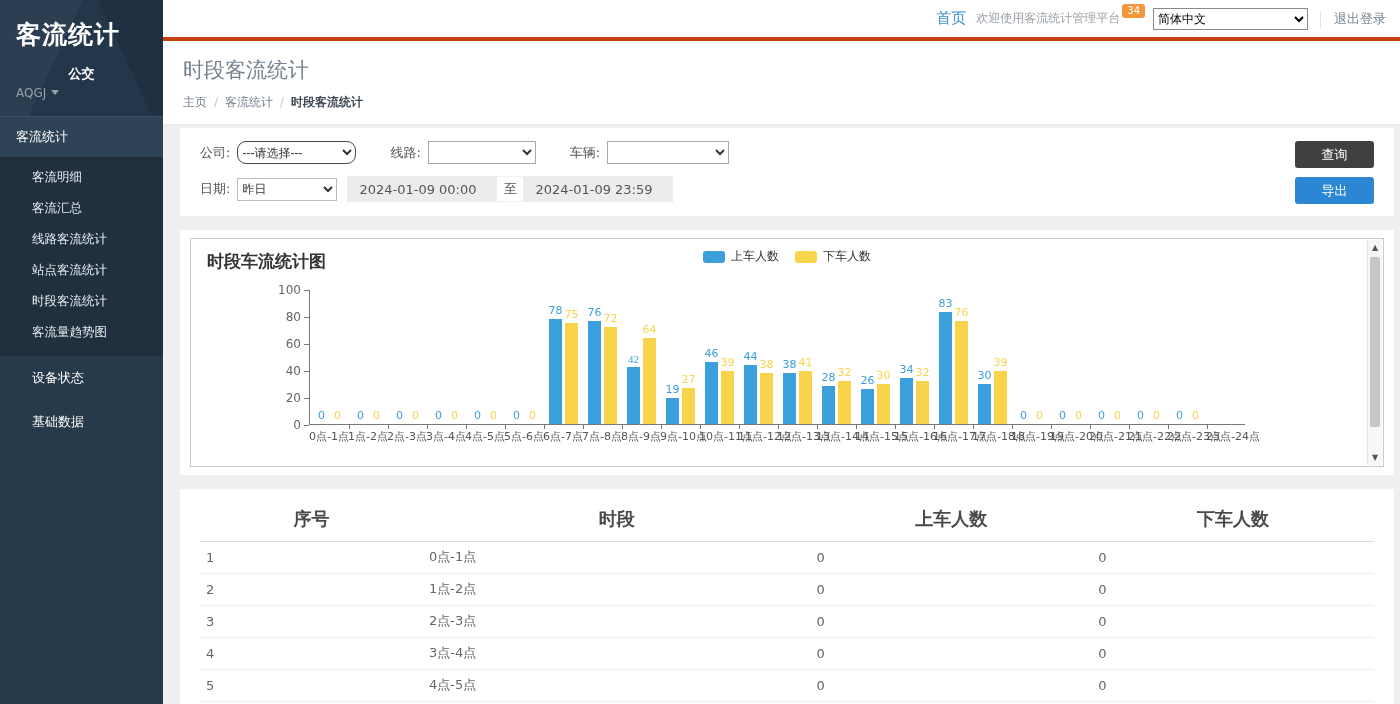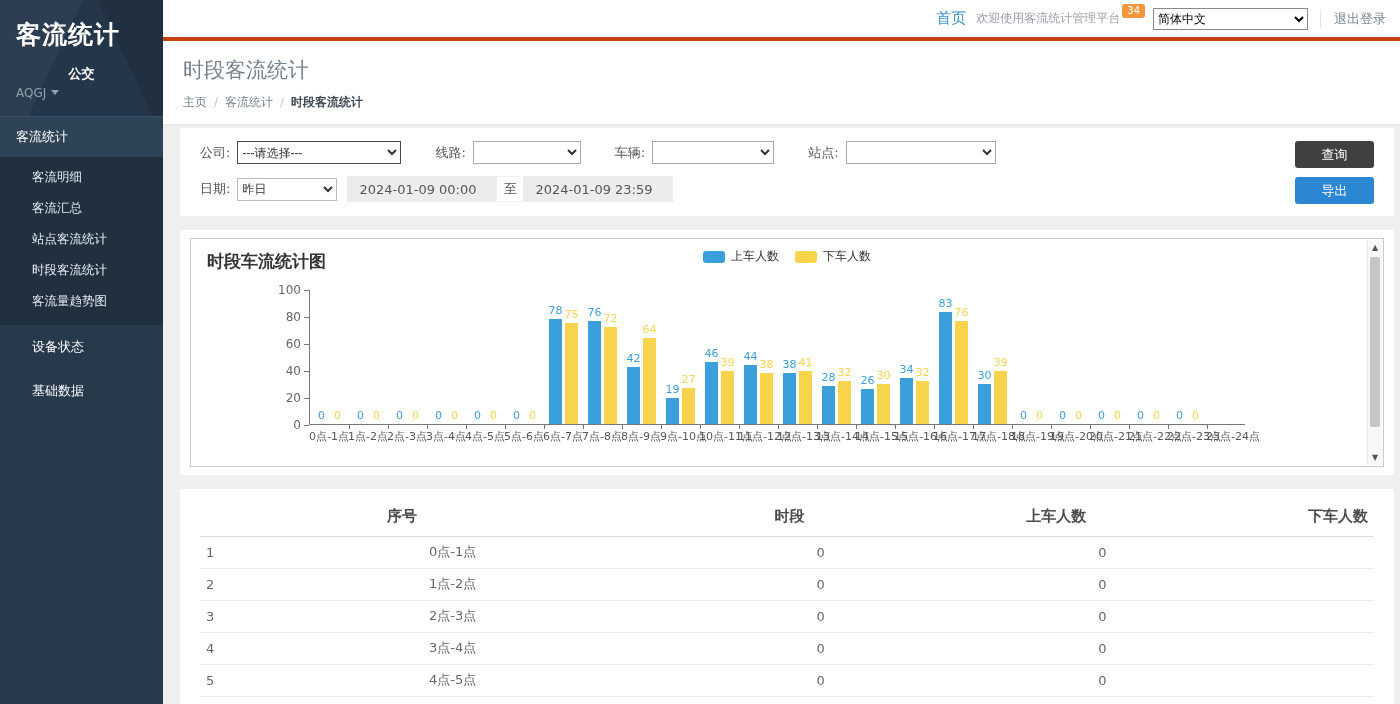--- a/index.html
+++ b/index.html
@@ -49,21 +49,21 @@
   
   .content { flex:1; padding:3px 6px 0 17px; overflow:hidden; }
   .card { background:#fff; margin-bottom:14px; }
   
   .filter-card { display:flex; justify-content:space-between; padding:13px 20px 12px; }
   .frow { display:flex; align-items:center; }
   .frow + .frow { margin-top:12px; }
   .flabel { font-size:13px; color:#555; margin-right:7px; white-space:nowrap; }
   .fgroup { display:flex; align-items:center; margin-right:34px; }
   .fsel { height:23px; font-size:12px; color:#333; background:#fff; border:1px solid #a9a9a9; }
-  .fsel.company { width:164px; border-color:#4a4a4a; }
+  .fsel.company { width:119px; border-color:#4a4a4a;border-radius:9px; }
   .fsel.line { width:108px; }
   .fsel.vehicle { width:122px; }
   .fsel.station { width:150px; }
   .fsel.preset { width:100px; border-color:#bdbdbd; margin-right:10px; }
   .dinput { height:26px; width:150px; background:#ececec; border:none; color:#555;
     font-size:13px; padding:0 12px; font-family:inherit; }
   .dto { height:26px; width:26px; background:#fff; border-top:1px solid #f2f2f2; border-bottom:1px solid #f2f2f2;
     display:flex; align-items:center; justify-content:center; font-size:13px; color:#555; }
   .btn { display:block; width:79px; height:27px; border:none; border-radius:3px; color:#fff;
     font-size:13px; cursor:pointer; font-family:inherit; }
@@ -90,38 +90,39 @@
   .xrow { display:flex; margin-top:4px; }
   .xlab { width:39px; flex-shrink:0; text-align:center; font-size:11px; color:#555; white-space:nowrap; }
   .vscroll { position:absolute; top:1px; right:1px; bottom:1px; width:15px; background:#f7f7f7;
     border-left:1px solid #e6e6e6; }
   .varrow { position:absolute; left:0; width:100%; text-align:center; font-size:8px; color:#555; height:13px; line-height:13px; }
   .varrow.up { top:1px; } .varrow.down { bottom:1px; }
   .vthumb { position:absolute; top:17px; left:2px; right:2px; height:170px; background:#c6c6c6; border-radius:2px; }
   
   .table-card { padding:4px 20px 20px; }
   table { width:100%; border-collapse:collapse; table-layout:fixed; }
-  th { text-align:right; font-size:15px; color:#4a4a4a; font-weight:bold;
+  th { text-align:center; font-size:18px; color:#4a4a4a; font-weight:bold;
     padding:14px 6px 10px; border-bottom:1px solid #dcdcdc; }
   td { font-size:13px; color:#666; padding:6px 6px 7px; border-bottom:1px solid #ececec; }
 </style>
 </head>
 <body>
 
 <aside class="sidebar">
   <div class="logo-area">
     <div class="logo-text">客流统计</div>
     <div class="org-name">公交</div>
     <div class="org-code"><span>AQGJ</span><i class="caret-down"></i></div>
   </div>
   <nav>
     <div class="menu-header">客流统计</div>
     <div class="submenu" id="submenu">
         <div class="item">客流明细</div>
         <div class="item">客流汇总</div>
+        <div class="item">线路客流统计</div>
         <div class="item">站点客流统计</div>
         <div class="item">时段客流统计</div>
         <div class="item">客流量趋势图</div>
       </div>
     <div id="side-sections">
         <div class="side-section">设备状态</div>
         <div class="side-section">基础数据</div>
       </div>
   </nav>
 </aside>
@@ -158,26 +159,20 @@
             <select class="fsel line">
               <option></option>
             </select>
           </div>
           <div class="fgroup">
             <span class="flabel">车辆:</span>
             <select class="fsel vehicle">
               <option></option>
             </select>
           </div>
-          <div class="fgroup">
-            <span class="flabel">站点:</span>
-            <select class="fsel station">
-              <option></option>
-            </select>
-          </div>
         </div>
         <div class="frow">
           <span class="flabel">日期:</span>
           <select class="fsel preset">
             <option>昨日</option>
           </select>
           <input class="dinput" readonly="" value="2024-01-09 00:00" style="">
           <span class="dto">至</span>
           <input class="dinput" readonly="" value="2024-01-09 23:59" style="">
         </div>
@@ -289,21 +284,21 @@
                 <div class="grp">
                   <div class="bar" style="height: 102.6px; background: rgb(59, 159, 219);">
                     <span class="val" style="color: rgb(59, 159, 219);">76</span>
                   </div>
                   <div class="bar" style="height: 97.2px; background: rgb(248, 212, 76);">
                     <span class="val" style="color: rgb(248, 212, 76);">72</span>
                   </div>
                 </div>
                 <div class="grp">
                   <div class="bar" style="height: 56.7px; background: rgb(59, 159, 219);">
-                    <span class="val" style="color: rgb(59, 159, 219);">42</span>
+                    <span class="val" style="color: rgb(59, 159, 219); font-family: Liberation Serif, serif;">42</span>
                   </div>
                   <div class="bar" style="height: 86.4px; background: rgb(248, 212, 76);">
                     <span class="val" style="color: rgb(248, 212, 76);">64</span>
                   </div>
                 </div>
                 <div class="grp">
                   <div class="bar" style="height: 25.65px; background: rgb(59, 159, 219);">
                     <span class="val" style="color: rgb(59, 159, 219);">19</span>
                   </div>
                   <div class="bar" style="height: 36.45px; background: rgb(248, 212, 76);">

